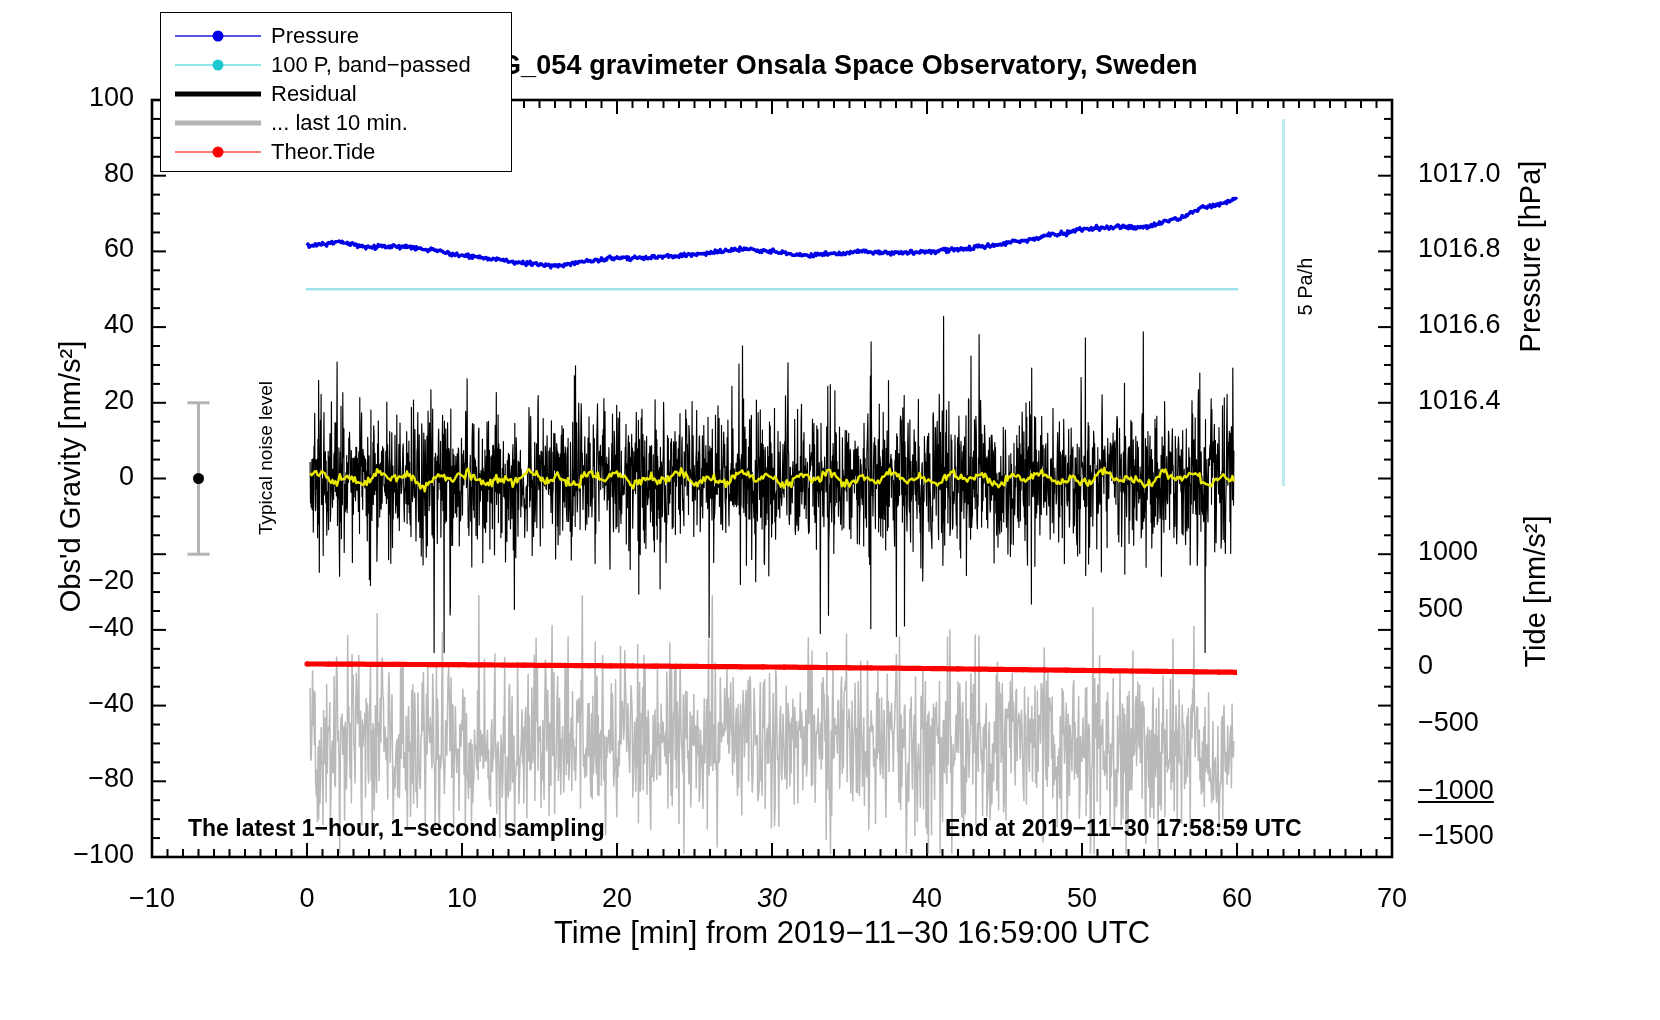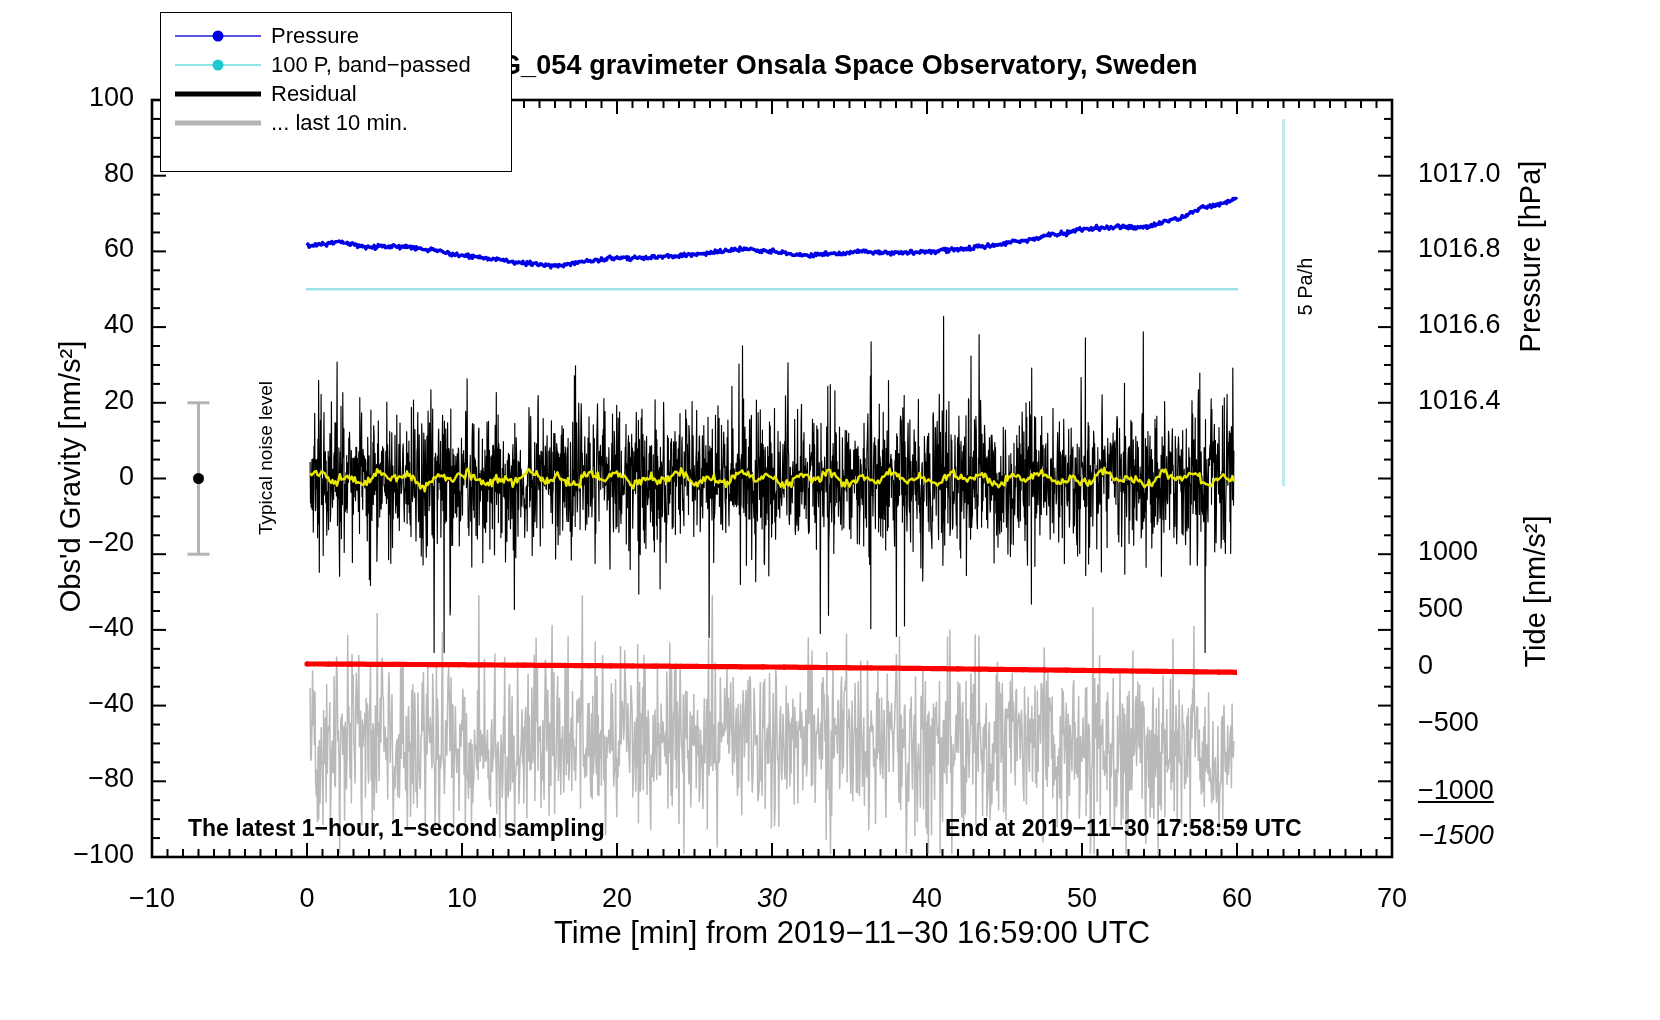--- a/index.html
+++ b/index.html
@@ -399,28 +399,35 @@
           <span class="line" style="border-top: 5px solid rgb(0, 0, 0);"></span>
         </span>
         <span class="legend-text">Residual</span>
       </div>
       <div class="legend-row">
         <span class="legend-key">
           <span class="line" style="border-top: 5px solid rgb(180, 180, 180);"></span>
         </span>
         <span class="legend-text">... last 10 min.</span>
       </div>
+      <div class="legend-row">
+        <span class="legend-key">
+          <span class="line" style="border-top: 2px solid rgb(255, 119, 119);"></span>
+          <span class="dot" style="background: rgb(255, 0, 0);"></span>
+        </span>
+        <span class="legend-text">Theor.Tide</span>
+      </div>
     </div>
 <div class="tick-label tl-left" style="left: 2px; top: 82px; width: 132px;">100</div>
     <div class="tick-label tl-left" style="left: 2px; top: 157.7px; width: 132px;">80</div>
     <div class="tick-label tl-left" style="left: 2px; top: 233.4px; width: 132px;">60</div>
     <div class="tick-label tl-left" style="left: 2px; top: 309.1px; width: 132px;">40</div>
     <div class="tick-label tl-left" style="left: 2px; top: 384.8px; width: 132px;">20</div>
     <div class="tick-label tl-left" style="left: 2px; top: 460.5px; width: 132px;">0</div>
-    <div class="tick-label tl-left" style="left: 2px; top: 527px; width: 132px;">−20</div>
+    <div class="tick-label tl-left" style="left: 2px; top: 565px; width: 132px;">−20</div>
     <div class="tick-label tl-left" style="left: 2px; top: 611.9px; width: 132px;">−40</div>
     <div class="tick-label tl-left" style="left: 2px; top: 687.6px; width: 132px;">−40</div>
     <div class="tick-label tl-left" style="left: 2px; top: 763.3px; width: 132px;">−80</div>
     <div class="tick-label tl-left" style="left: 2px; top: 839px; width: 132px;">−100</div>
     <div class="tick-label tl-x" style="left: 92px; top: 883px; width: 120px;">−10</div>
     <div class="tick-label tl-x" style="left: 247px; top: 883px; width: 120px;">0</div>
     <div class="tick-label tl-x" style="left: 402px; top: 883px; width: 120px;">10</div>
     <div class="tick-label tl-x" style="left: 557px; top: 883px; width: 120px;">20</div>
     <div class="tick-label tl-x" style="left: 712px; top: 883px; width: 120px; font-style: italic;">30</div>
     <div class="tick-label tl-x" style="left: 867px; top: 883px; width: 120px;">40</div>
@@ -429,14 +436,14 @@
     <div class="tick-label tl-x" style="left: 1332px; top: 883px; width: 120px;">70</div>
     <div class="tick-label tl-right" style="left: 1418px; top: 157.7px; width: 140px;">1017.0</div>
     <div class="tick-label tl-right" style="left: 1418px; top: 233.4px; width: 140px;">1016.8</div>
     <div class="tick-label tl-right" style="left: 1418px; top: 309.1px; width: 140px;">1016.6</div>
     <div class="tick-label tl-right" style="left: 1418px; top: 384.8px; width: 140px;">1016.4</div>
     <div class="tick-label tl-right" style="left: 1418px; top: 536.2px; width: 130px;">1000</div>
     <div class="tick-label tl-right" style="left: 1418px; top: 592.975px; width: 130px;">500</div>
     <div class="tick-label tl-right" style="left: 1418px; top: 649.75px; width: 130px;">0</div>
     <div class="tick-label tl-right" style="left: 1418px; top: 706.525px; width: 130px;">−500</div>
     <div class="tick-label tl-right" style="left: 1418px; top: 775px; width: 130px; text-decoration: underline;">−1000</div>
-    <div class="tick-label tl-right" style="left: 1418px; top: 820.075px; width: 130px; font-style: italic;">−1500</div>
+    <div class="tick-label tl-right" style="left: 1418px; top: 820.075px; width: 130px;">−1500</div>
   </div>
 
 </body></html>

